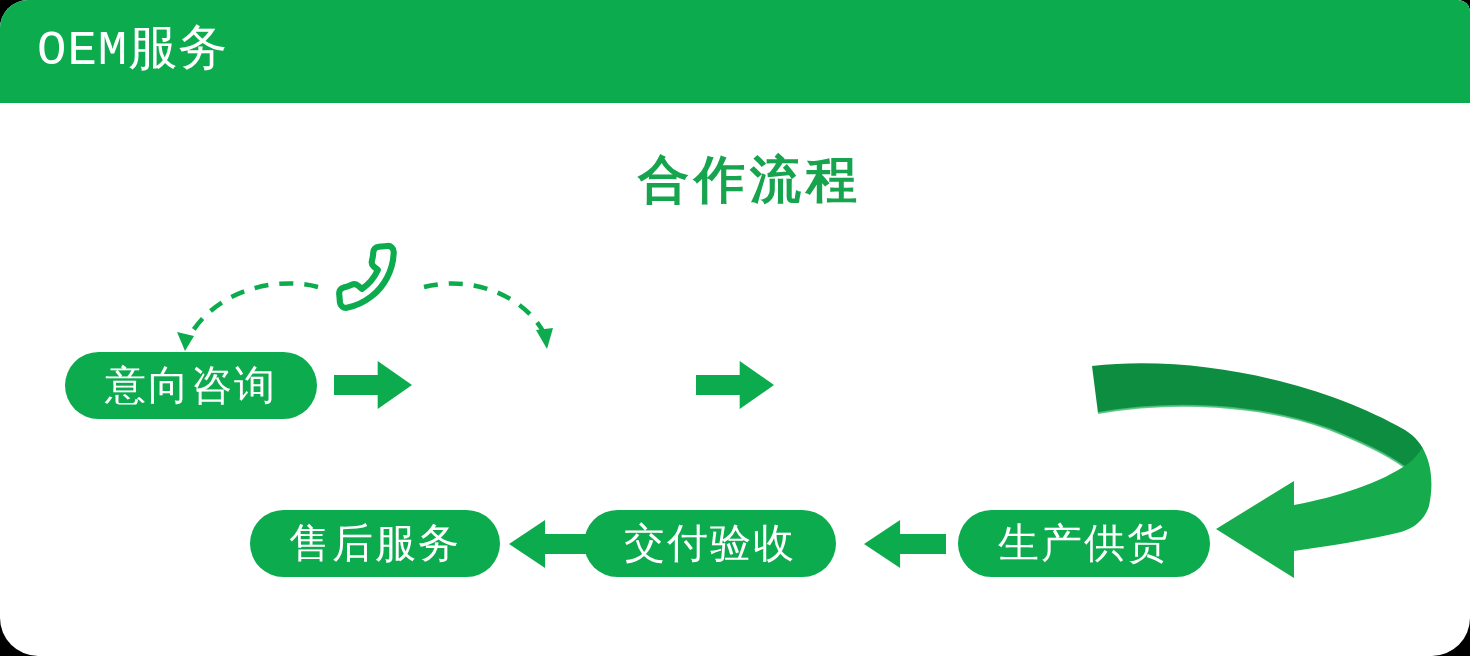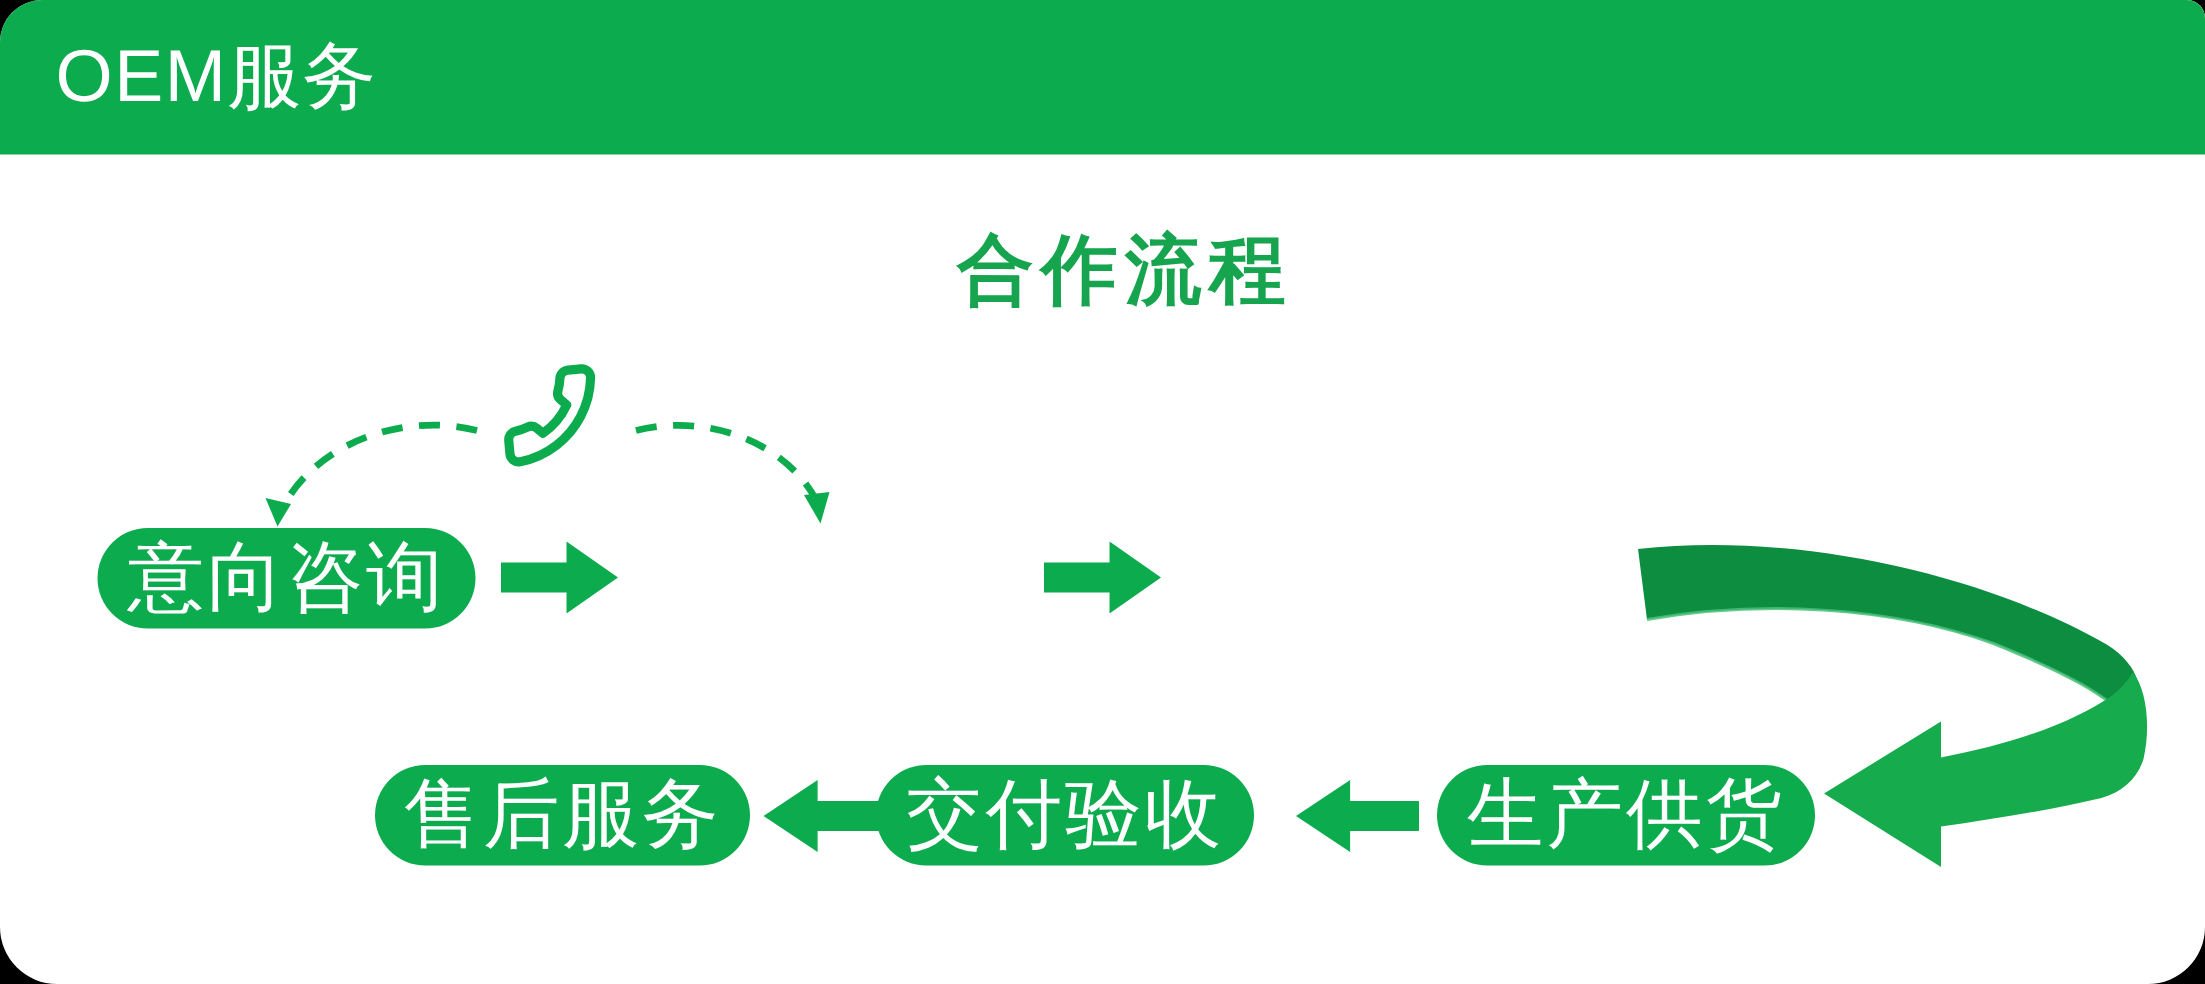--- a/index.html
+++ b/index.html
@@ -14,39 +14,40 @@
   body{
     width:1470px;height:656px;
     font-family:"Liberation Sans","DejaVu Sans",sans-serif;
     position:relative;overflow:hidden;
   }
   .card{
     position:absolute;left:0;top:0;width:1470px;height:656px;
     background:var(--text-white);
     border-radius:28px 12px 38px 38px;
     overflow:hidden;
+    font-family:Liberation Mono, monospace;
   }
   .header{
     position:absolute;left:0;top:0;width:1470px;height:103px;
     background:var(--brand-green);
     border-radius:26px 12px 0 0;
   }
   .header-title{
     position:absolute;left:37px;top:0;height:103px;line-height:103px;
     color:var(--text-white);font-size:49px;font-weight:400;letter-spacing:1px;
   }
   .section-title{
     position:absolute;left:30px;right:0;top:146px;
     text-align:center;
     color:var(--title-green);font-size:51px;font-weight:800;letter-spacing:5px;
   }
   .pill{
     position:absolute;height:67px;border-radius:34px;
     background:var(--brand-green);
-    color:var(--text-white);font-size:51px;font-weight:400;letter-spacing:2px;
+    color:var(--text-white);font-size:41px;font-weight:400;letter-spacing:2px;
     display:flex;align-items:center;justify-content:center;
   }
   .row1{top:352px;}
   .row2{top:510px;text-align:center;}
   .block-arrow{
     position:absolute;width:78px;height:48px;background:var(--brand-green);
   }
   .arrow-right{
     clip-path:polygon(0 29%,56% 29%,56% 0,100% 50%,56% 100%,56% 71%,0 71%);
   }

